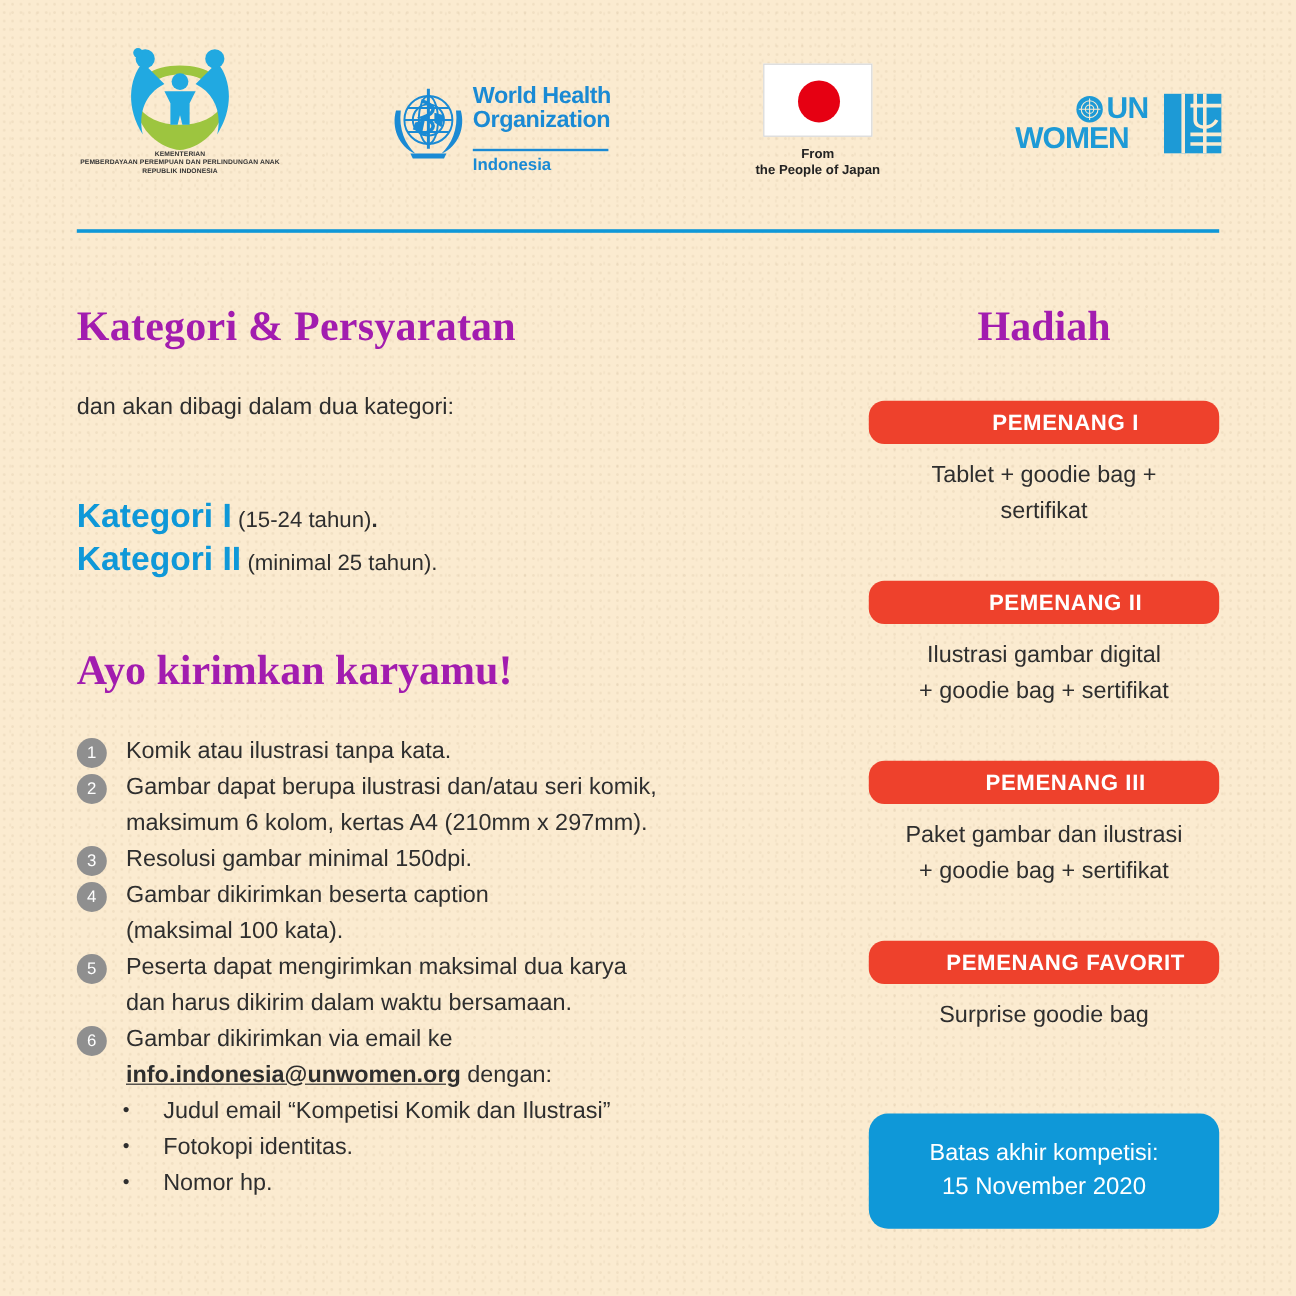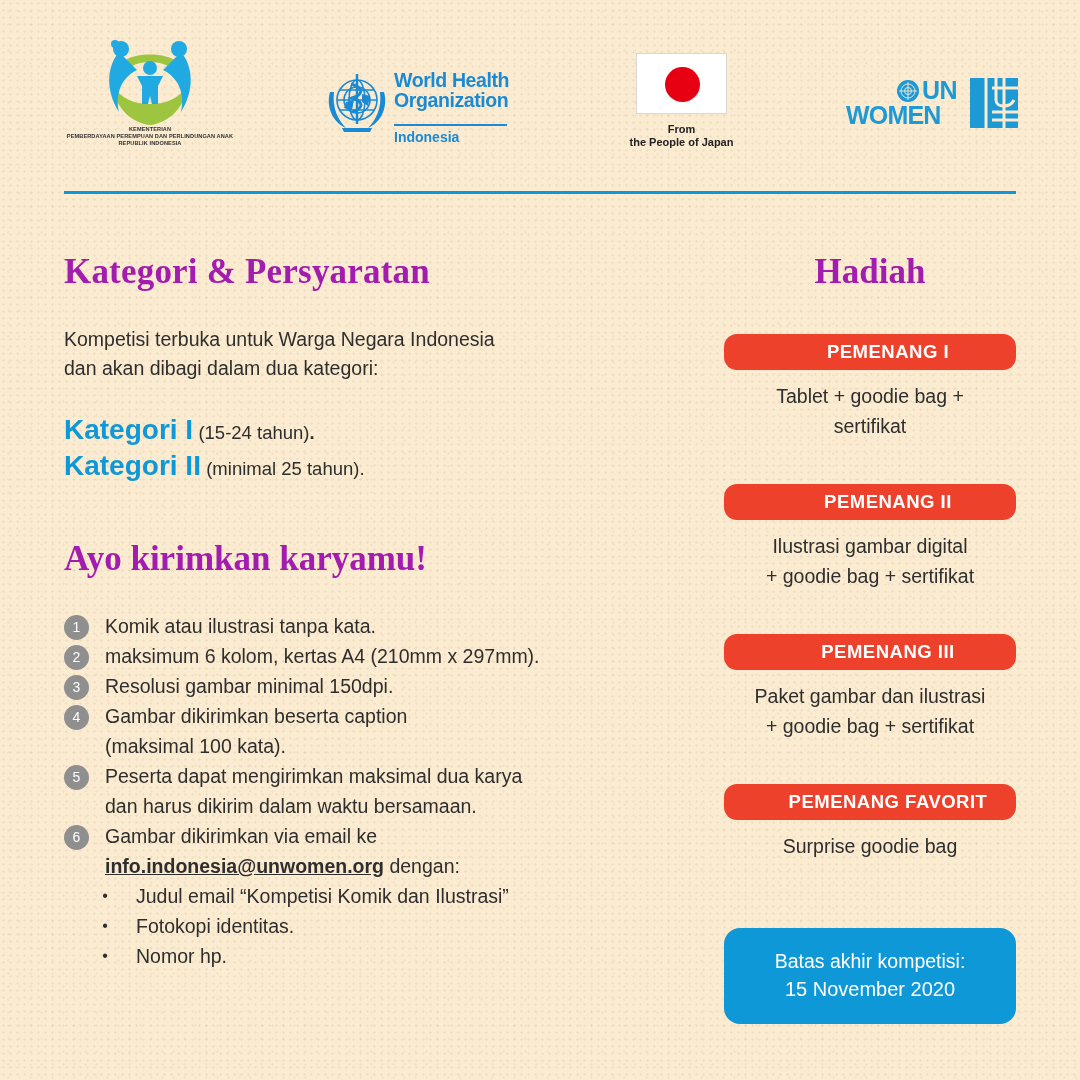--- a/index.html
+++ b/index.html
@@ -205,21 +205,20 @@
       <line x1="22" y1="42" x2="48" y2="42"></line>
     </g>
   </svg>
 </div>
 
 <div class="abs header-rule"></div>
 
 <div class="abs h-blue title-kategori">Kategori &amp; Persyaratan</div>
 
 <div class="abs intro">
-  <div>Kompetisi terbuka untuk Warga Negara Indonesia</div>
   <div>dan akan dibagi dalam dua kategori:</div>
 </div>
 
 <div class="abs cat-line cat1">
   <span class="cat-name">Kategori I</span>
   <span class="cat-desc">(15-24 tahun)</span><span class="cat-desc" style="font-weight:bold">.</span>
 </div>
 <div class="abs cat-line cat2">
   <span class="cat-name">Kategori II</span>
   <span class="cat-desc">(minimal 25 tahun).</span>
@@ -227,20 +226,21 @@
 
 <div class="abs h-blue title-ayo">Ayo kirimkan karyamu!</div>
 
 <div class="abs req-list">
   <div class="req-item">
     <span class="req-num">1</span>
     <div>Komik atau ilustrasi tanpa kata.</div>
   </div>
   <div class="req-item">
     <span class="req-num">2</span>
+    <div>Gambar dapat berupa ilustrasi dan/atau seri komik,</div>
     <div>maksimum 6 kolom, kertas A4 (210mm x 297mm).</div>
   </div>
   <div class="req-item">
     <span class="req-num">3</span>
     <div>Resolusi gambar minimal 150dpi.</div>
   </div>
   <div class="req-item">
     <span class="req-num">4</span>
     <div>Gambar dikirimkan beserta caption</div>
     <div>(maksimal 100 kata).</div>

